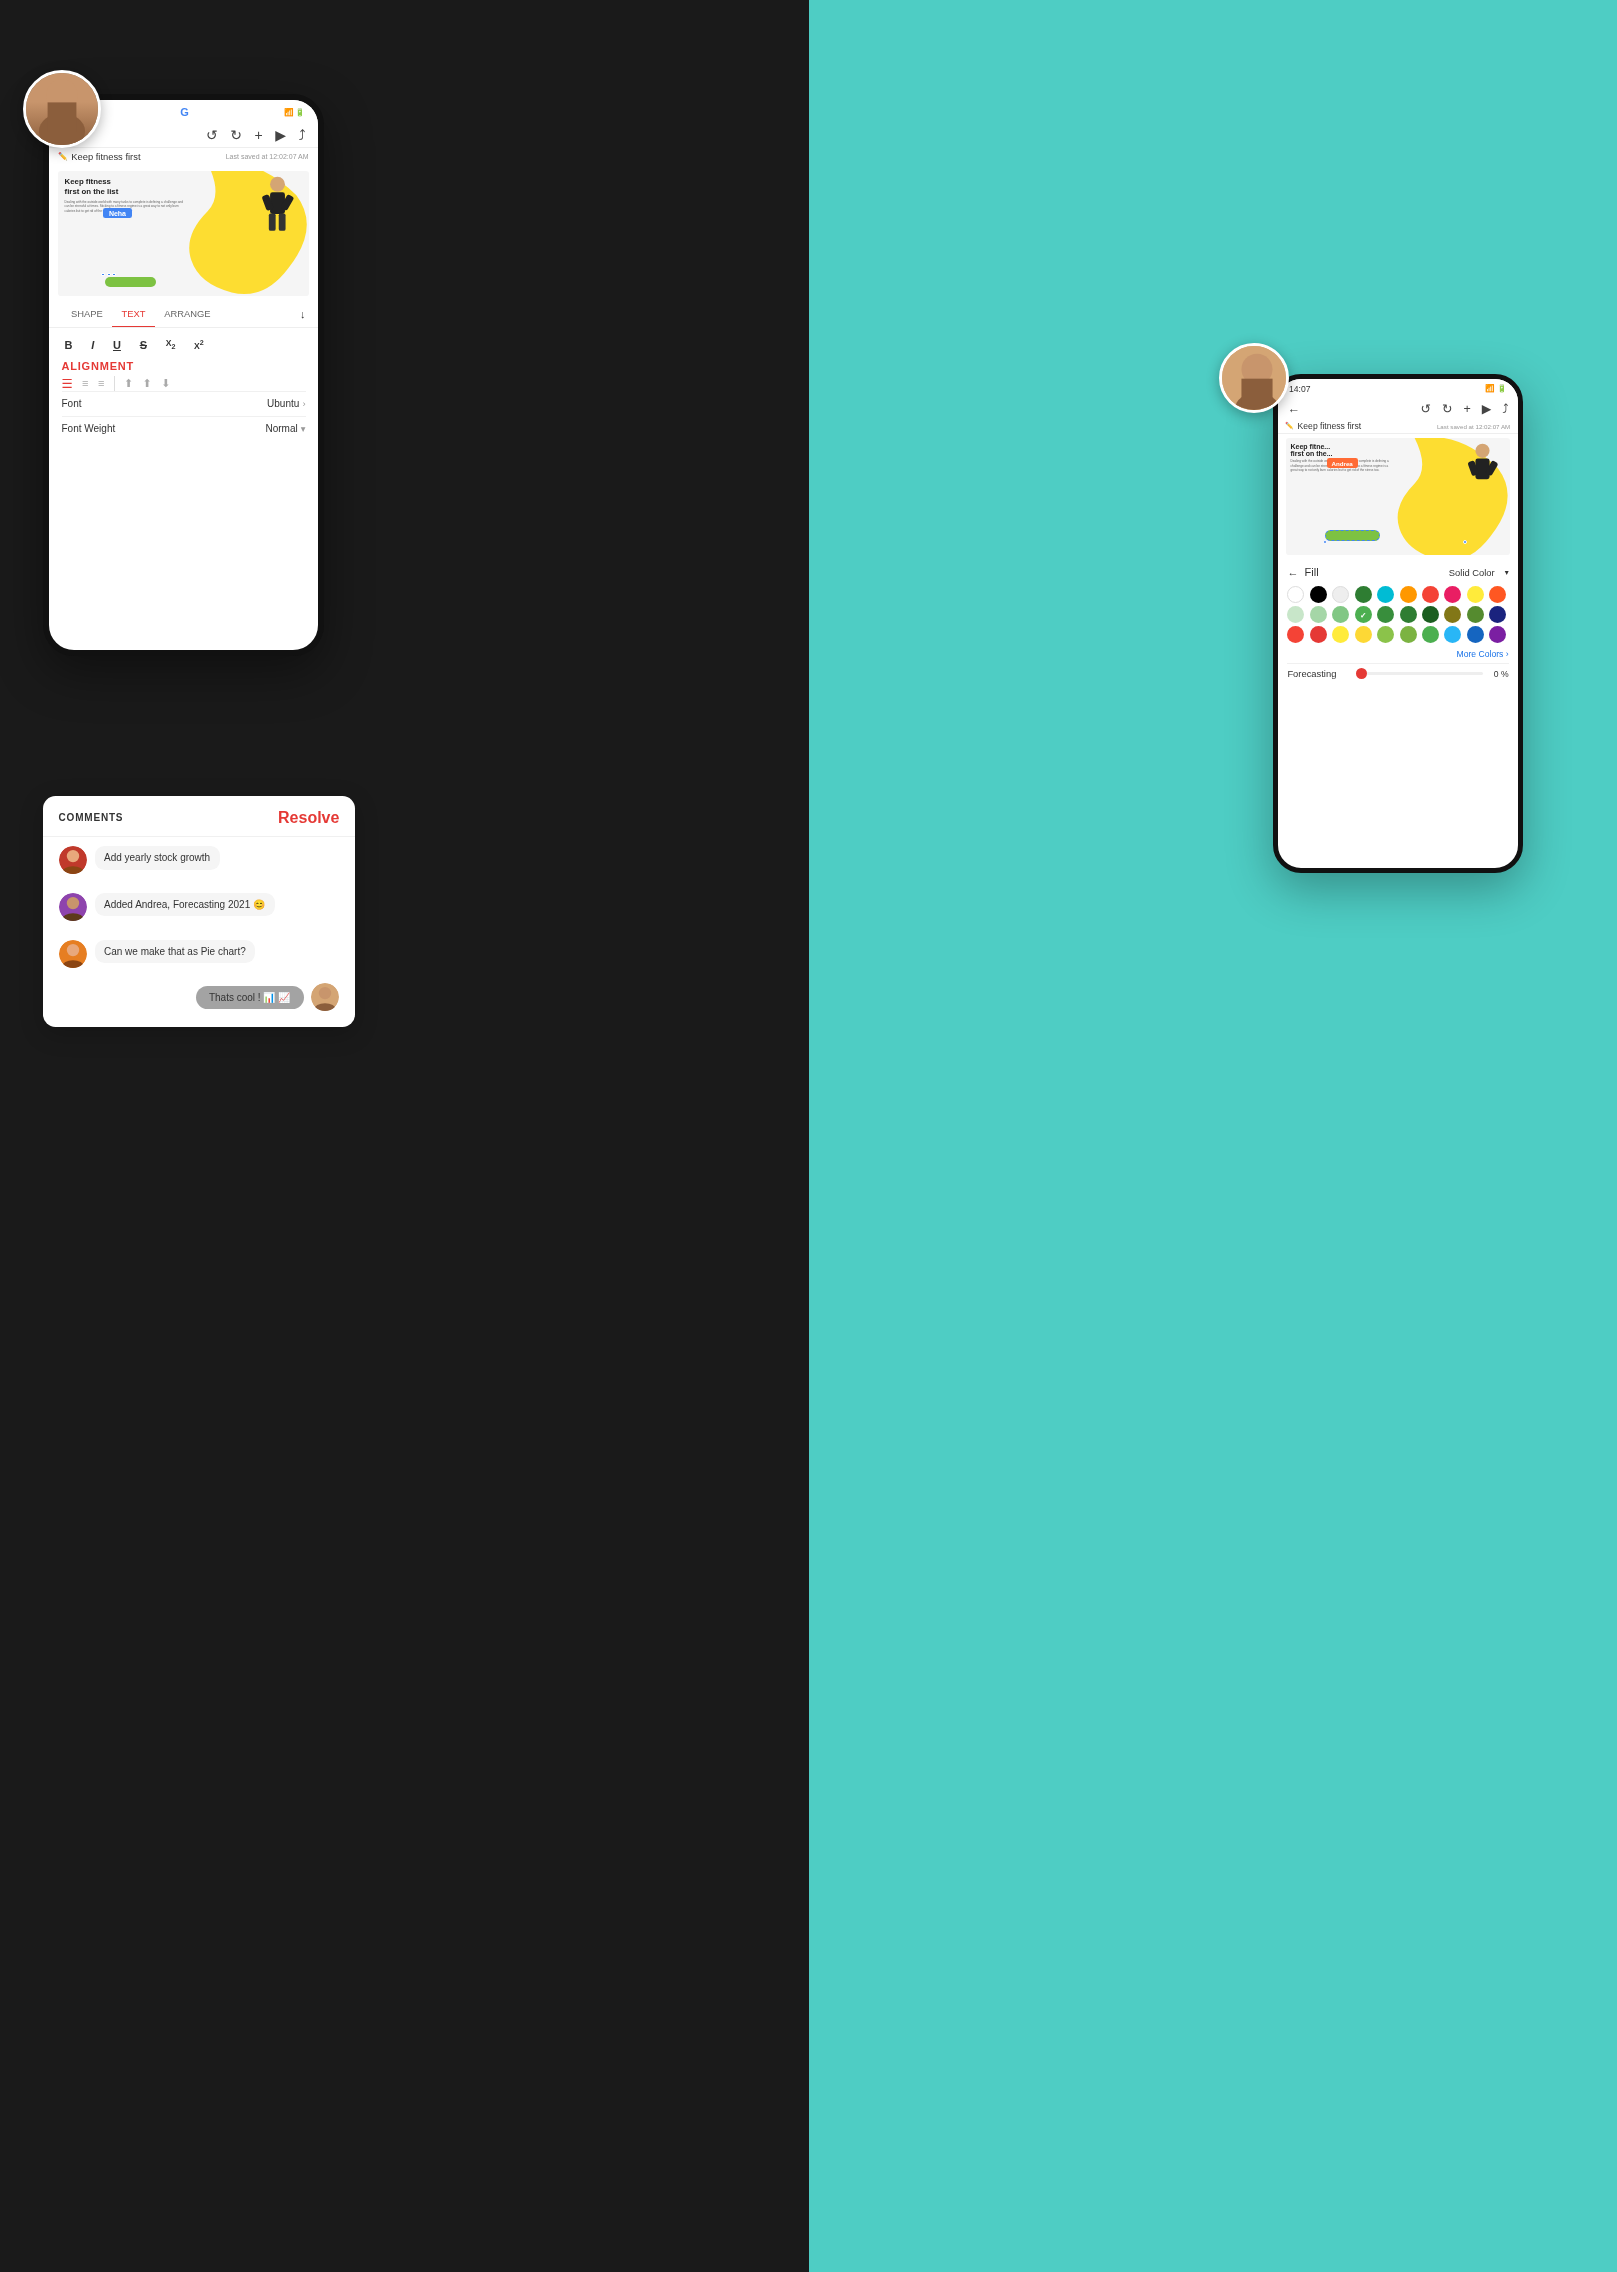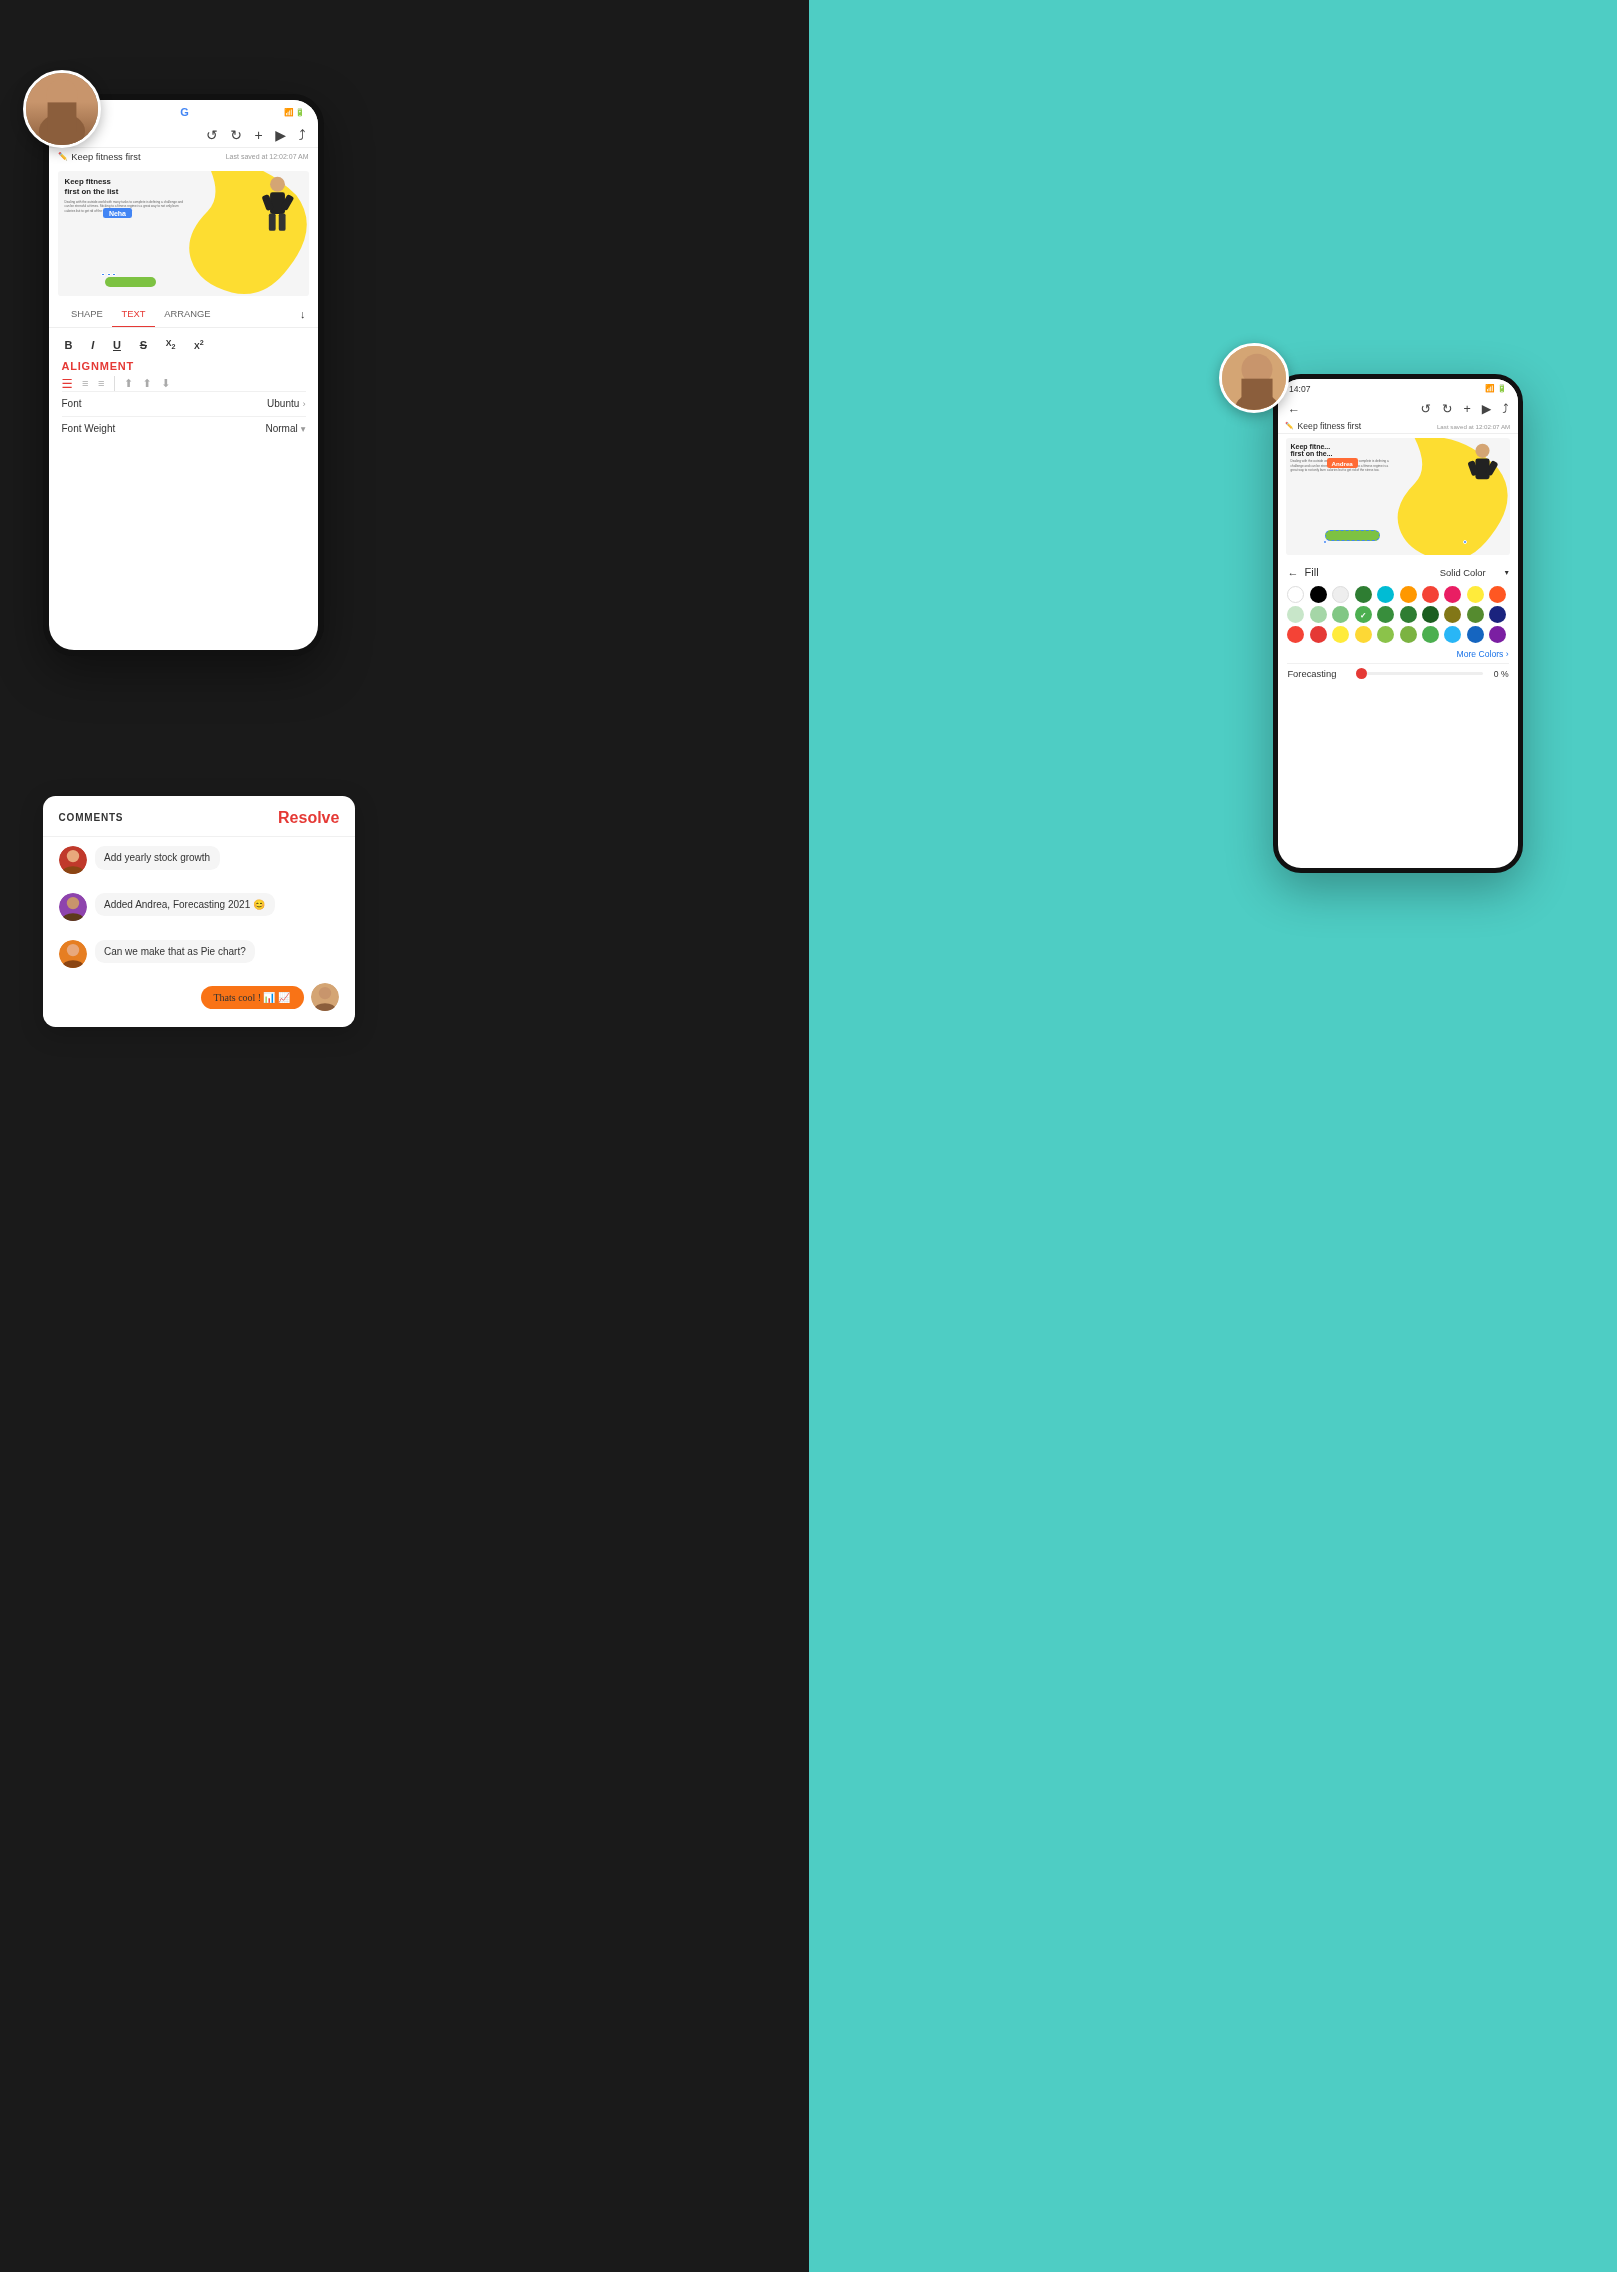--- a/index.html
+++ b/index.html
@@ -260,21 +260,21 @@
     .fill-header {
       display: flex;
       justify-content: space-between;
       align-items: center;
       margin-bottom: 7.8px;
     }
 
     .fill-type-select {
       display: flex;
       align-items: center;
-      gap: 19px;
+      gap: 10px;
       font-size: 9.4px;
       color: #333;
     }
 
     .color-grid {
       display: grid;
       grid-template-columns: repeat(10, 1fr);
       gap: 3.1px;
       margin-bottom: 3.1px;
     }
@@ -421,26 +421,25 @@
 
     .comment-reply {
       display: flex;
       justify-content: flex-end;
       align-items: center;
       gap: 7.8px;
       padding: 6.2px 15.6px 0;
     }
 
     .reply-bubble {
-      background: #f97316;
+      background: #a3a3a3;
       border-radius: 15.6px;
       padding: 6.2px 12.5px;
       font-size: 10px;
       color: #333;
-      font-family: Liberation Serif, serif;
     }
 
     .reply-avatar {
       width: 28px;
       height: 28px;
       border-radius: 50%;
       overflow: hidden;
     }
 
     .toolbar-icon {

